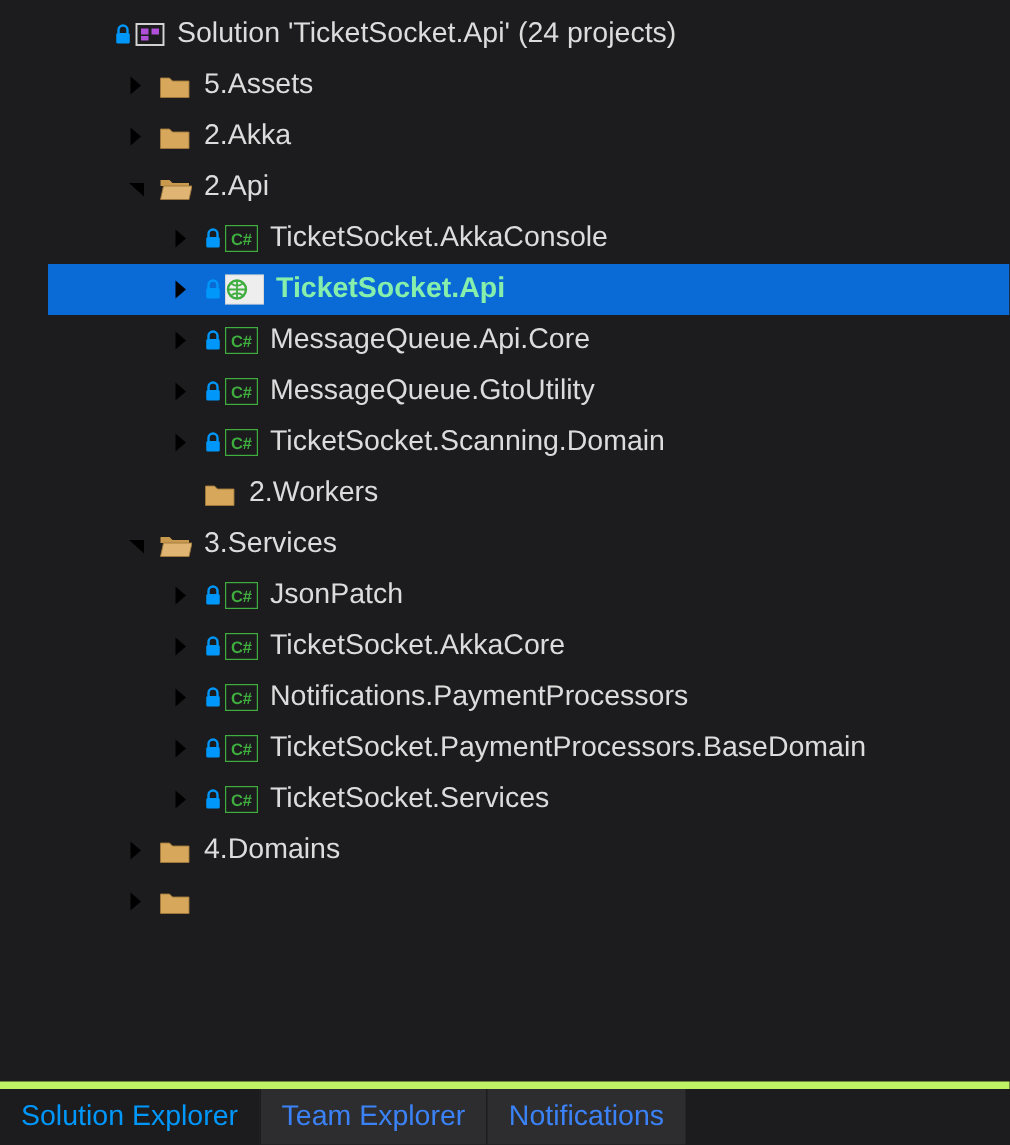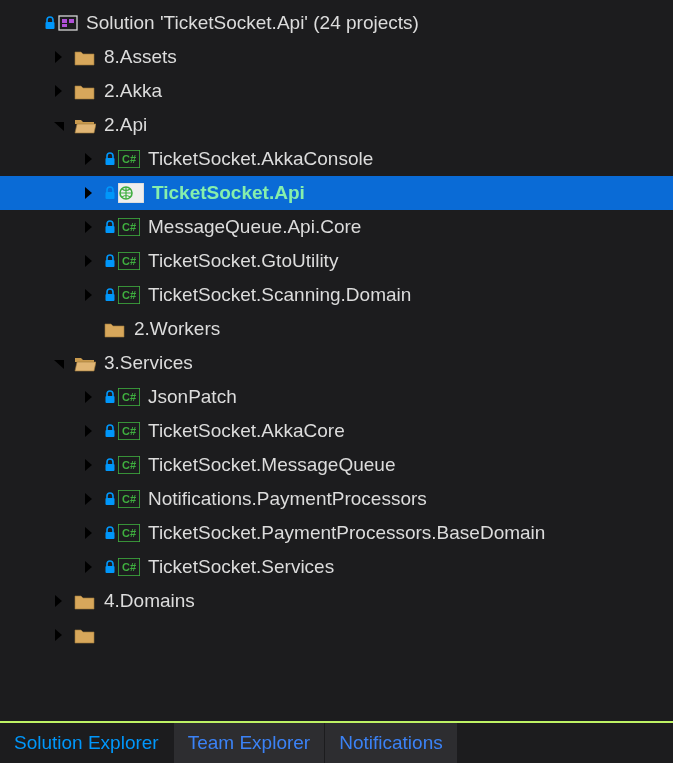--- a/index.html
+++ b/index.html
@@ -10,20 +10,21 @@
     color: #dcdcdc;
     width: 673px;
     height: 763px;
     overflow: hidden;
     position: relative;
   }
   .tree {
     padding: 6px 0 0 0;
     height: 721px;
     overflow: hidden;
+    margin-left: 32px;
   }
   .row {
     display: flex;
     align-items: center;
     height: 34px;
     white-space: nowrap;
     padding-left: 8px;
     cursor: pointer;
   }
   .row.selected {
@@ -51,21 +52,21 @@
   }
   .label { white-space: nowrap; }
   .tabs {
     position: absolute;
     left: 0; right: 0; bottom: 0;
     height: 42px;
     display: flex;
     align-items: stretch;
     font-size: 19px;
     background: #1c1c1e;
-    border-top: 2px solid #bef264;
+    border-top: 5px solid #bef264;
   }
   .tab {
     padding: 0 14px;
     display: flex;
     align-items: center;
     color: #3b82f6;
     cursor: pointer;
     background: #2d2d30;
   }
   .tab.active {
@@ -136,21 +137,21 @@
       <span class="chev">
         <svg width="16" height="16" viewBox="0 0 16 16">
           <use href="#chev-right"></use>
         </svg>
       </span>
       <span class="ico">
         <svg width="22" height="18" viewBox="0 0 22 18">
           <use href="#icon-folder-closed"></use>
         </svg>
       </span>
-      <span class="label">8.Assets</span>
+      <span class="label">5.Assets</span>
     </div>
     <div class="row">
       <span class="indent" style="width:42px"></span>
       <span class="chev">
         <svg width="16" height="16" viewBox="0 0 16 16">
           <use href="#chev-right"></use>
         </svg>
       </span>
       <span class="ico">
         <svg width="22" height="18" viewBox="0 0 22 18">
@@ -240,21 +241,21 @@
       <span class="ico lock">
         <svg width="12" height="14" viewBox="0 0 12 14">
           <use href="#icon-lock"></use>
         </svg>
       </span>
       <span class="ico">
         <svg width="22" height="18" viewBox="0 0 22 18">
           <use href="#icon-cs"></use>
         </svg>
       </span>
-      <span class="label">TicketSocket.GtoUtility</span>
+      <span class="label">MessageQueue.GtoUtility</span>
     </div>
     <div class="row">
       <span class="indent" style="width:72px"></span>
       <span class="chev">
         <svg width="16" height="16" viewBox="0 0 16 16">
           <use href="#chev-right"></use>
         </svg>
       </span>
       <span class="ico lock">
         <svg width="12" height="14" viewBox="0 0 12 14">
@@ -322,39 +323,20 @@
         <svg width="12" height="14" viewBox="0 0 12 14">
           <use href="#icon-lock"></use>
         </svg>
       </span>
       <span class="ico">
         <svg width="22" height="18" viewBox="0 0 22 18">
           <use href="#icon-cs"></use>
         </svg>
       </span>
       <span class="label">TicketSocket.AkkaCore</span>
-    </div>
-    <div class="row">
-      <span class="indent" style="width:72px"></span>
-      <span class="chev">
-        <svg width="16" height="16" viewBox="0 0 16 16">
-          <use href="#chev-right"></use>
-        </svg>
-      </span>
-      <span class="ico lock">
-        <svg width="12" height="14" viewBox="0 0 12 14">
-          <use href="#icon-lock"></use>
-        </svg>
-      </span>
-      <span class="ico">
-        <svg width="22" height="18" viewBox="0 0 22 18">
-          <use href="#icon-cs"></use>
-        </svg>
-      </span>
-      <span class="label">TicketSocket.MessageQueue</span>
     </div>
     <div class="row">
       <span class="indent" style="width:72px"></span>
       <span class="chev">
         <svg width="16" height="16" viewBox="0 0 16 16">
           <use href="#chev-right"></use>
         </svg>
       </span>
       <span class="ico lock">
         <svg width="12" height="14" viewBox="0 0 12 14">

